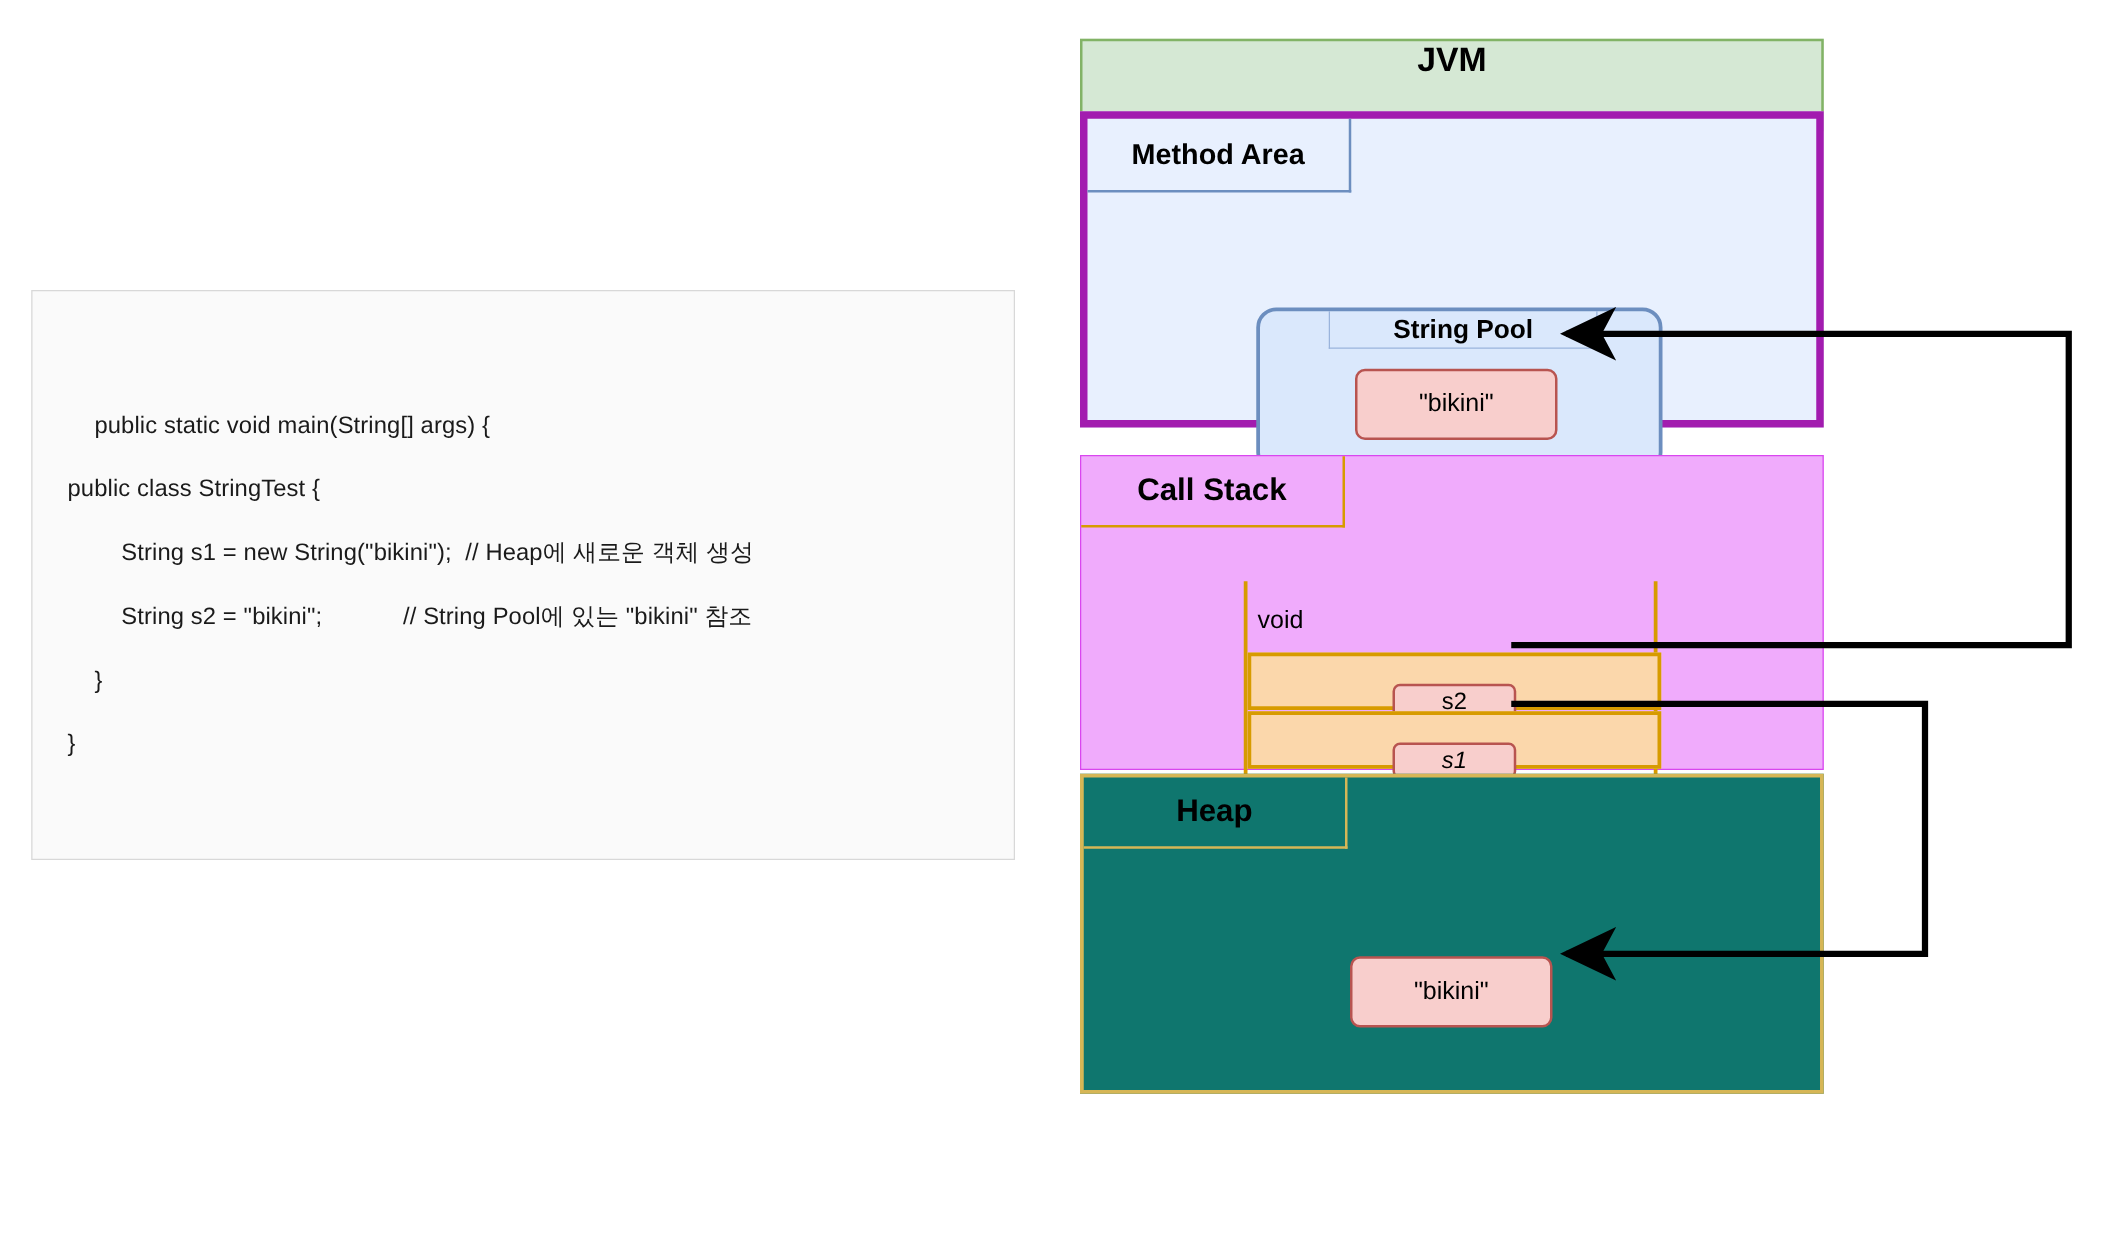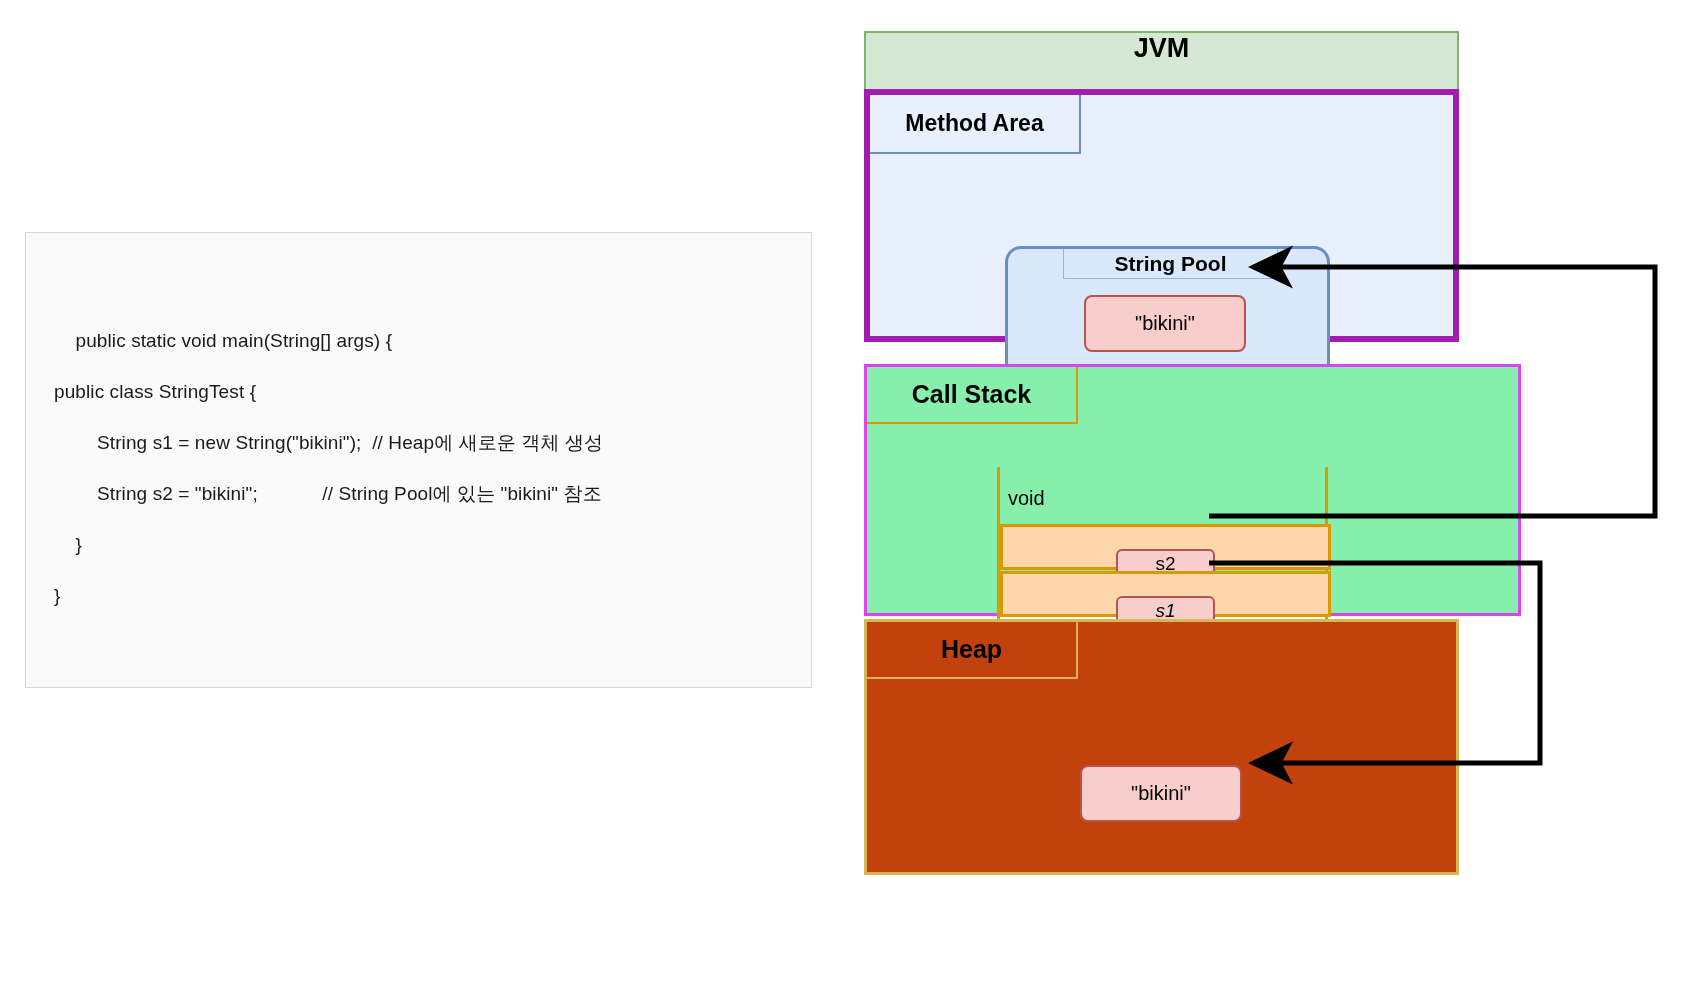--- a/index.html
+++ b/index.html
@@ -142,24 +142,24 @@
     top: 46px;
     width: 162px;
     height: 57px;
   }
 
   
   #call-stack-band {
     position: absolute;
     left: 0;
     top: 333px;
-    width: 657px;
+    width: 595px;
     height: 252px;
-    background: #86efac;
-    border: 3px solid #d946ef;
+    background: #f0abfc;
+    border: 1px solid #d946ef;
     box-sizing: border-box;
   }
   #call-stack-tab {
     position: absolute;
     left: 0;
     top: 0;
     width: 211px;
     height: 57px;
     border-right: 2px solid #d79b00;
     border-bottom: 2px solid #d79b00;
@@ -219,21 +219,21 @@
     margin-top: 33px;
   }
 
   
   #heap-band {
     position: absolute;
     left: 0;
     top: 588px;
     width: 595px;
     height: 256px;
-    background: #c2410c;
+    background: #0f766e;
     border: 3px solid #d6b656;
     box-sizing: border-box;
   }
   #heap-tab {
     position: absolute;
     left: 0;
     top: 0;
     width: 211px;
     height: 57px;
     border-right: 2px solid #d6b656;

